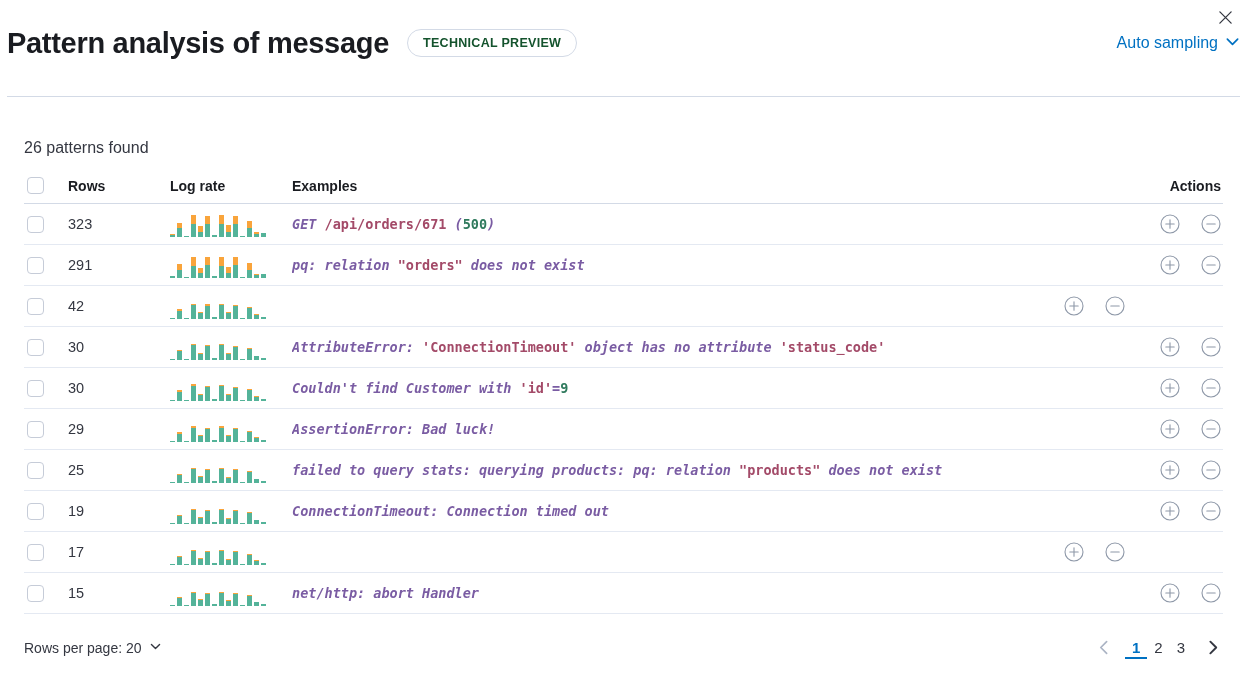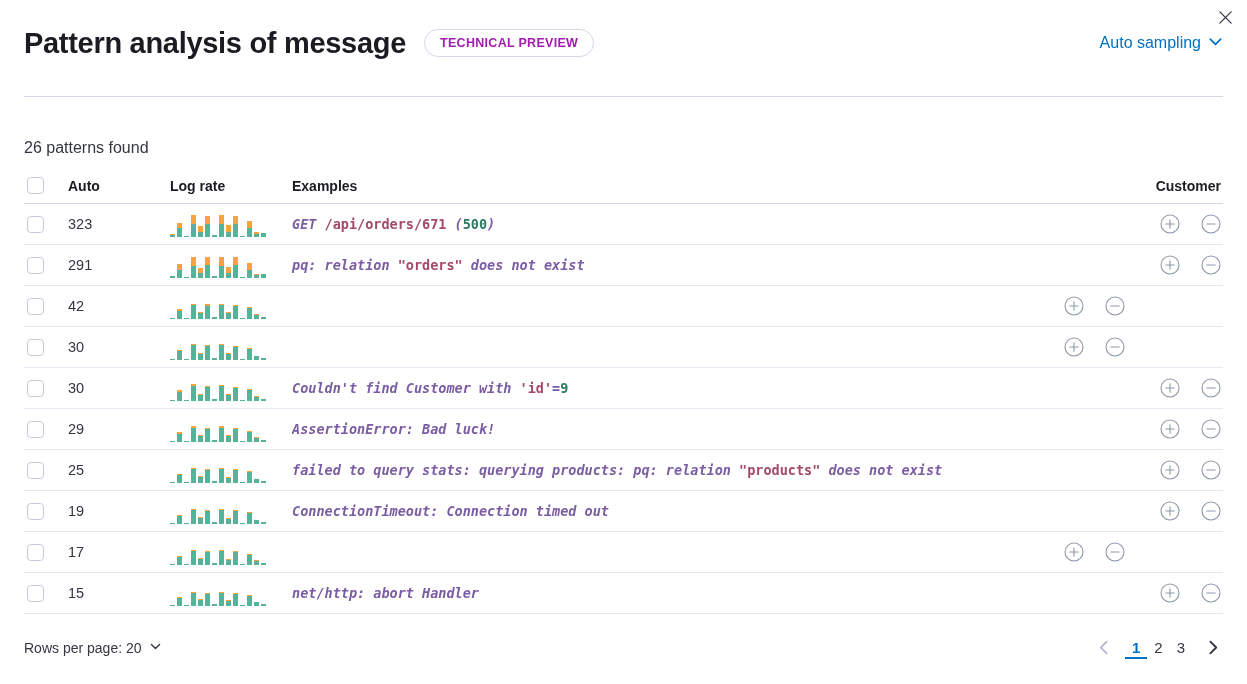--- a/index.html
+++ b/index.html
@@ -3,26 +3,26 @@
 <meta charset="utf-8">
 <style>
   * { margin:0; padding:0; box-sizing:border-box; }
   html,body { width:1247px; height:684px; }
   body {
     font-family:"Liberation Sans", sans-serif;
     background:#ffffff; color:#343741;
     position:relative; overflow:hidden;
   }
   
-  .flyout-header { padding:20px 24px 0; }
+  .flyout-header { padding:20px 7px 0; }
   .header-row { display:flex; align-items:center; height:46px; }
   .page-title { font-size:29px; font-weight:700; color:#1a1c21; letter-spacing:-0.3px; }
   .tech-badge {
     margin-left:18px; border:1px solid #d3dae6; border-radius:20px;
-    padding:6px 15px; font-size:12.5px; font-weight:700; color:#a21caf;
+    padding:6px 15px; font-size:12.5px; font-weight:700; color:#14532d;
     letter-spacing:0.3px; white-space:nowrap; background:#fff;
   }
   .sampling {
     margin-left:auto; display:flex; align-items:center; gap:7px;
     color:var(--accent,#0071c2); font-size:16px; cursor:pointer; background:none; border:none;
     font-family:inherit;
   }
   .close-btn {
     position:absolute; top:4px; right:8px; background:none; border:none;
     padding:6px; cursor:pointer; line-height:0;
@@ -108,24 +108,24 @@
 </button>
 
 <div class="content">
   <div class="summary">26 patterns found</div>
 
   <div class="pattern-table">
     <div class="grid thead">
       <div>
           <button class="checkbox"></button>
         </div>
-      <div class="th">Auto</div>
+      <div class="th">Rows</div>
       <div class="th">Log rate</div>
       <div class="th">Examples</div>
-      <div class="th th-actions">Customer</div>
+      <div class="th th-actions">Actions</div>
     </div>
     <div id="tbody">
   <div class="grid trow">
     <div>
             <button class="checkbox"></button>
           </div>
     <div class="count-cell">323</div>
     <div>
             <div class="spark">
               <div class="bucket">
@@ -404,20 +404,21 @@
                 <div class="g" style="height: 11px;"></div>
               </div>
               <div class="bucket">
                 <div class="g" style="height: 4px;"></div>
               </div>
               <div class="bucket">
                 <div class="g" style="height: 2px;"></div>
               </div>
             </div>
           </div>
+    <div class="example-cell"><span class="seg-purple">AttributeError: </span><span class="seg-rose">'ConnectionTimeout'</span><span class="seg-purple"> object has no attribute </span><span class="seg-rose">'status_code'</span></div>
     <div class="actions-cell">
       <button class="action-btn">
         <svg width="20" height="20" viewBox="0 0 20 20" fill="none">
                 <circle cx="10" cy="10" r="9" stroke="#8e98a8" stroke-width="1.1"></circle>
                 <path d="M10 5.8 V14.2 M5.8 10 H14.2" stroke="#8e98a8" stroke-width="1.1" stroke-linecap="round"></path>
               </svg>
       </button>
       <button class="action-btn">
         <svg width="20" height="20" viewBox="0 0 20 20" fill="none">
                 <circle cx="10" cy="10" r="9" stroke="#8e98a8" stroke-width="1.1"></circle>

